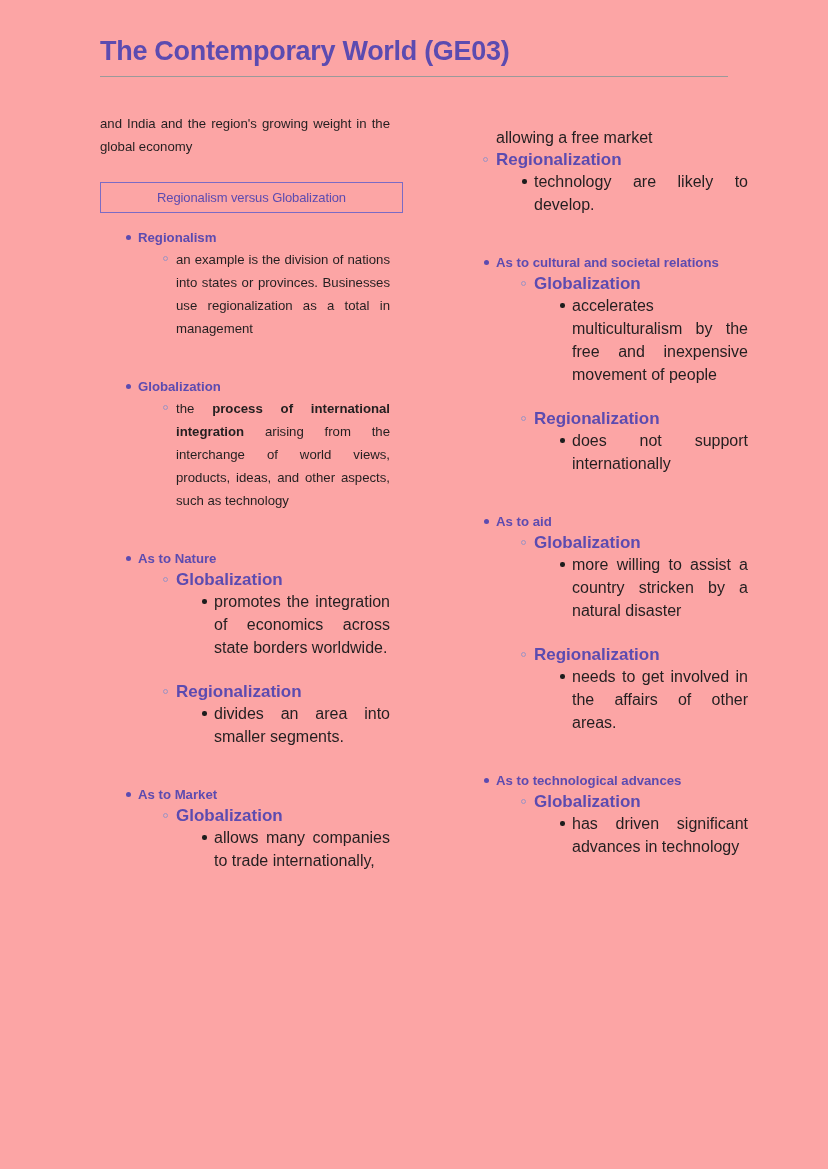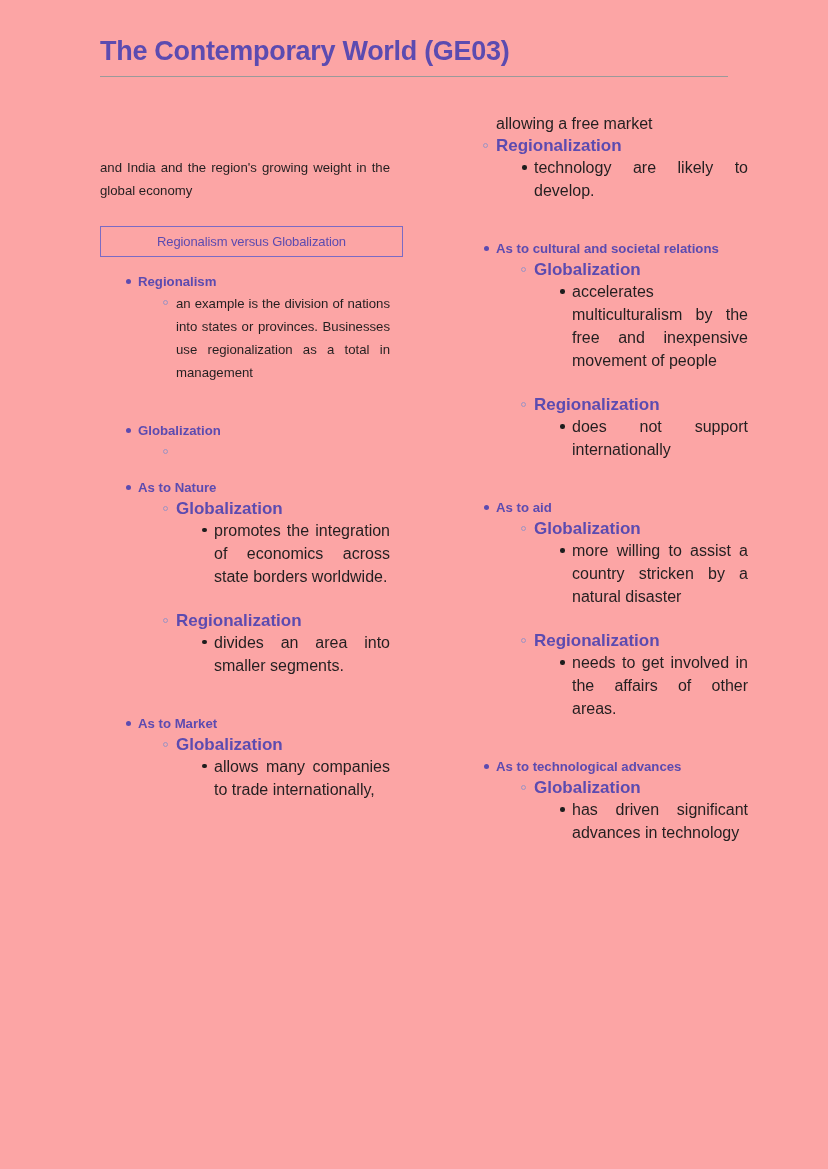--- a/index.html
+++ b/index.html
@@ -227,20 +227,21 @@
       <div class="gap-md"></div>
 
       <ul class="lvl l1">
         <li class="item">
           <span class="bullet"></span>
           <span class="l1-label">Globalization</span>
 
           <ul class="lvl l2">
             <li class="item">
               <span class="bullet"></span>
+              <span class="l2-text"><span>the </span><b>process of international integration</b><span> arising from the interchange of world views, products, ideas, and other aspects, such as technology</span></span>
             </li>
           </ul>
         </li>
       </ul>
 
       <div class="gap-md"></div>
 
       <ul class="lvl l1">
         <li class="item">
           <span class="bullet"></span>

